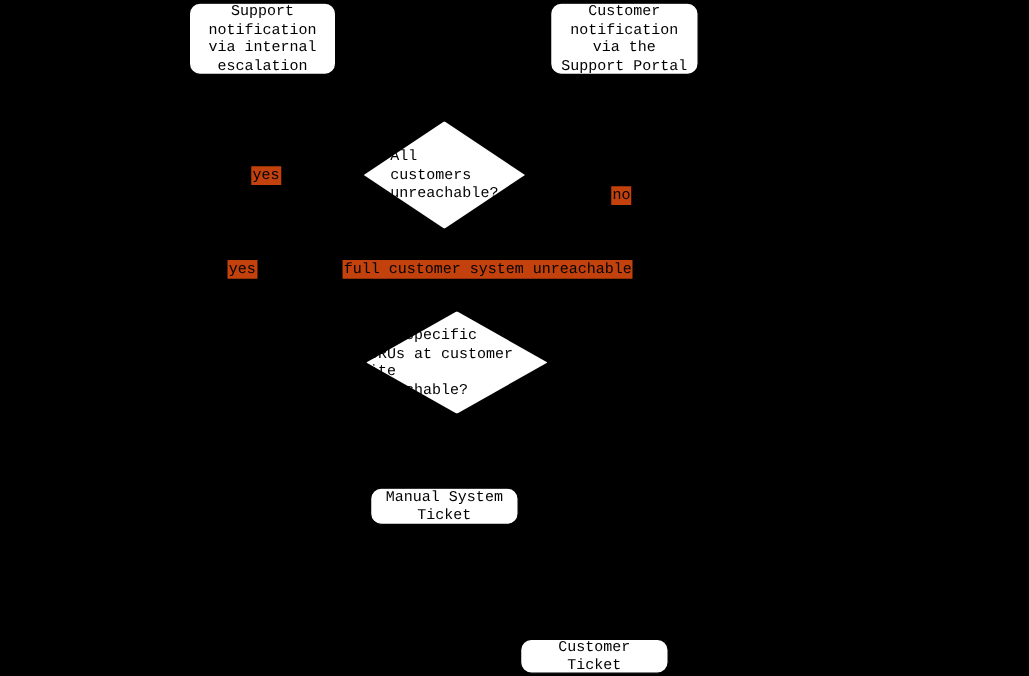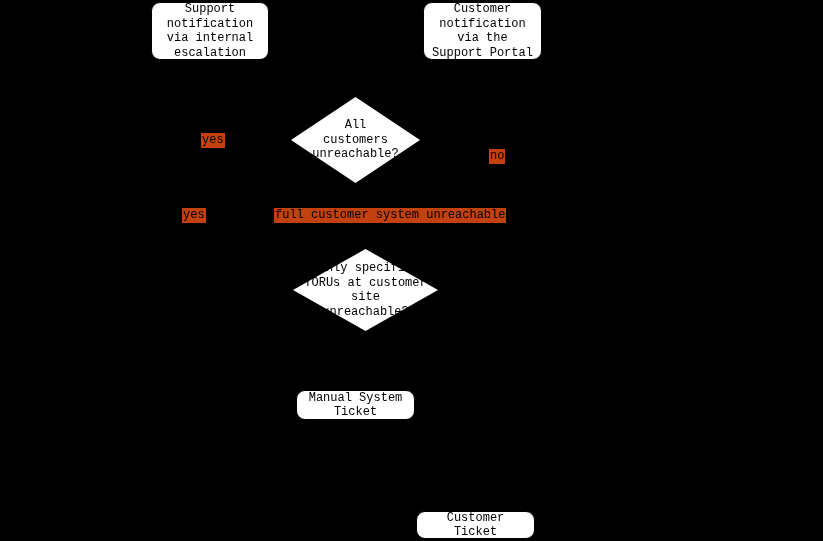--- a/index.html
+++ b/index.html
@@ -47,21 +47,20 @@
     clip-path: polygon(50% 0%, 100% 50%, 50% 100%, 0% 50%);
   }
   .node-decision .diamond-label {
     position: absolute;
     left: 50%;
     top: 50%;
     transform: translate(-50%, -50%);
     color: #000000;
     font-size: 12px;
     line-height: 14.5px;
-    text-align: center;
     white-space: pre-line;
     z-index: 2;
   }
 
   
   .edge-label {
     position: absolute;
     background: #c2410c;
     color: #000000;
     font-size: 12px;
@@ -71,21 +70,21 @@
   }
 </style>
 </head>
 <body>
 
 <div id="canvas">
 
   <div class="node-box" style="left:151px; top:2px; width:118px; height:58px;">Support notification
 via internal escalation</div>
 
-  <div class="node-box" style="left:423px; top:2px; width:119px; height:58px;">Customer notification
+  <div class="node-box" style="left:440px; top:2px; width:119px; height:58px;">Customer notification
 via the Support Portal</div>
 
   <div class="node-decision" style="left:291px; top:97px; width:129px; height:86px;">
     <div class="diamond-shape"></div>
     <div class="diamond-label">All customers
 unreachable?</div>
   </div>
 
   <div class="edge-label" style="left:201px; top:133px;">yes</div>
 

